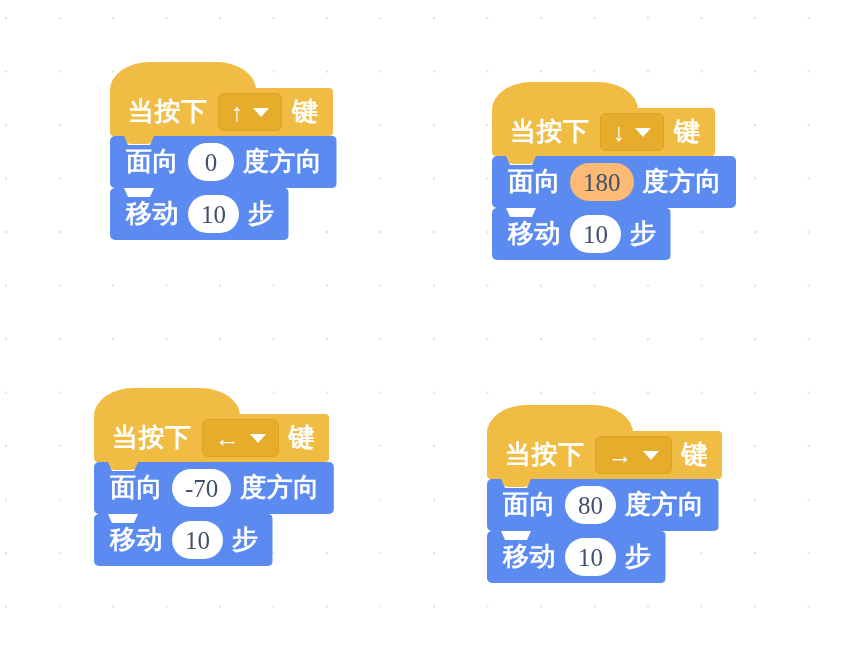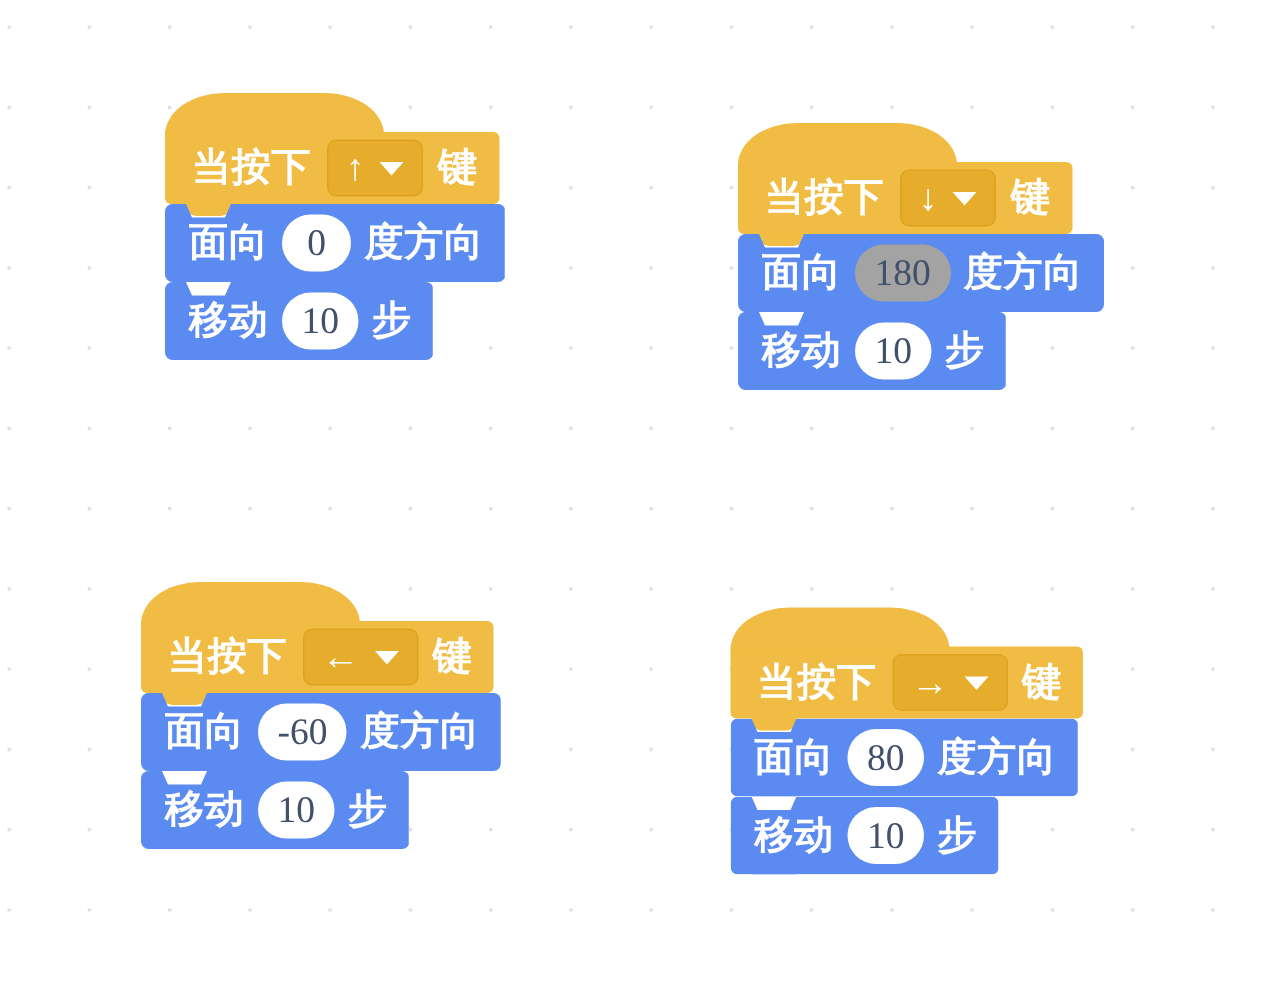--- a/index.html
+++ b/index.html
@@ -206,21 +206,21 @@
         <span class="dd-text" style="color: rgb(255, 255, 255);">↓</span>
         <span class="caret"></span>
       </span>
       <span class="lbl" style="color: rgb(255, 255, 255);">键</span>
     </div>
 
     <div class="block stk" style="background: rgb(91, 139, 240); clip-path: polygon(0px 0px, 14px 0px, 18px 9px, 40px 9px, 44px 0px, 100% 0px, 100% 100%, 0px 100%);">
       <span class="notch-top" style="background: transparent; box-shadow: 0px 0px 0px 0px;"></span>
       <span class="bump-bottom" style="background: rgb(91, 139, 240);"></span>
       <span class="lbl" style="color: rgb(255, 255, 255);">面向</span>
-      <span class="oval" style="background: #a3a3a3;">
+      <span class="oval" style="background: #fdba74;">
         <span class="num" style="color: rgb(65, 80, 107);">180</span>
       </span>
       <span class="lbl" style="color: rgb(255, 255, 255);">度方向</span>
     </div>
 
     <div class="block stk" style="background: rgb(91, 139, 240); clip-path: polygon(0px 0px, 14px 0px, 18px 9px, 40px 9px, 44px 0px, 100% 0px, 100% 100%, 0px 100%);">
       <span class="notch-top" style="background: transparent; box-shadow: 0px 0px 0px 0px;"></span>
       <span class="bump-bottom" style="background: rgb(91, 139, 240);"></span>
       <span class="lbl" style="color: rgb(255, 255, 255);">移动</span>
       <span class="oval" style="background: rgb(255, 255, 255);">
@@ -242,21 +242,21 @@
         <span class="caret"></span>
       </span>
       <span class="lbl" style="color: rgb(255, 255, 255);">键</span>
     </div>
 
     <div class="block stk" style="background: rgb(91, 139, 240); clip-path: polygon(0px 0px, 14px 0px, 18px 9px, 40px 9px, 44px 0px, 100% 0px, 100% 100%, 0px 100%);">
       <span class="notch-top" style="background: transparent; box-shadow: 0px 0px 0px 0px;"></span>
       <span class="bump-bottom" style="background: rgb(91, 139, 240);"></span>
       <span class="lbl" style="color: rgb(255, 255, 255);">面向</span>
       <span class="oval" style="background: rgb(255, 255, 255);">
-        <span class="num" style="color: rgb(65, 80, 107);">-60</span>
+        <span class="num" style="color: rgb(65, 80, 107);">-70</span>
       </span>
       <span class="lbl" style="color: rgb(255, 255, 255);">度方向</span>
     </div>
 
     <div class="block stk" style="background: rgb(91, 139, 240); clip-path: polygon(0px 0px, 14px 0px, 18px 9px, 40px 9px, 44px 0px, 100% 0px, 100% 100%, 0px 100%);">
       <span class="notch-top" style="background: transparent; box-shadow: 0px 0px 0px 0px;"></span>
       <span class="bump-bottom" style="background: rgb(91, 139, 240);"></span>
       <span class="lbl" style="color: rgb(255, 255, 255);">移动</span>
       <span class="oval" style="background: rgb(255, 255, 255);">
         <span class="num" style="color: rgb(65, 80, 107);">10</span>

